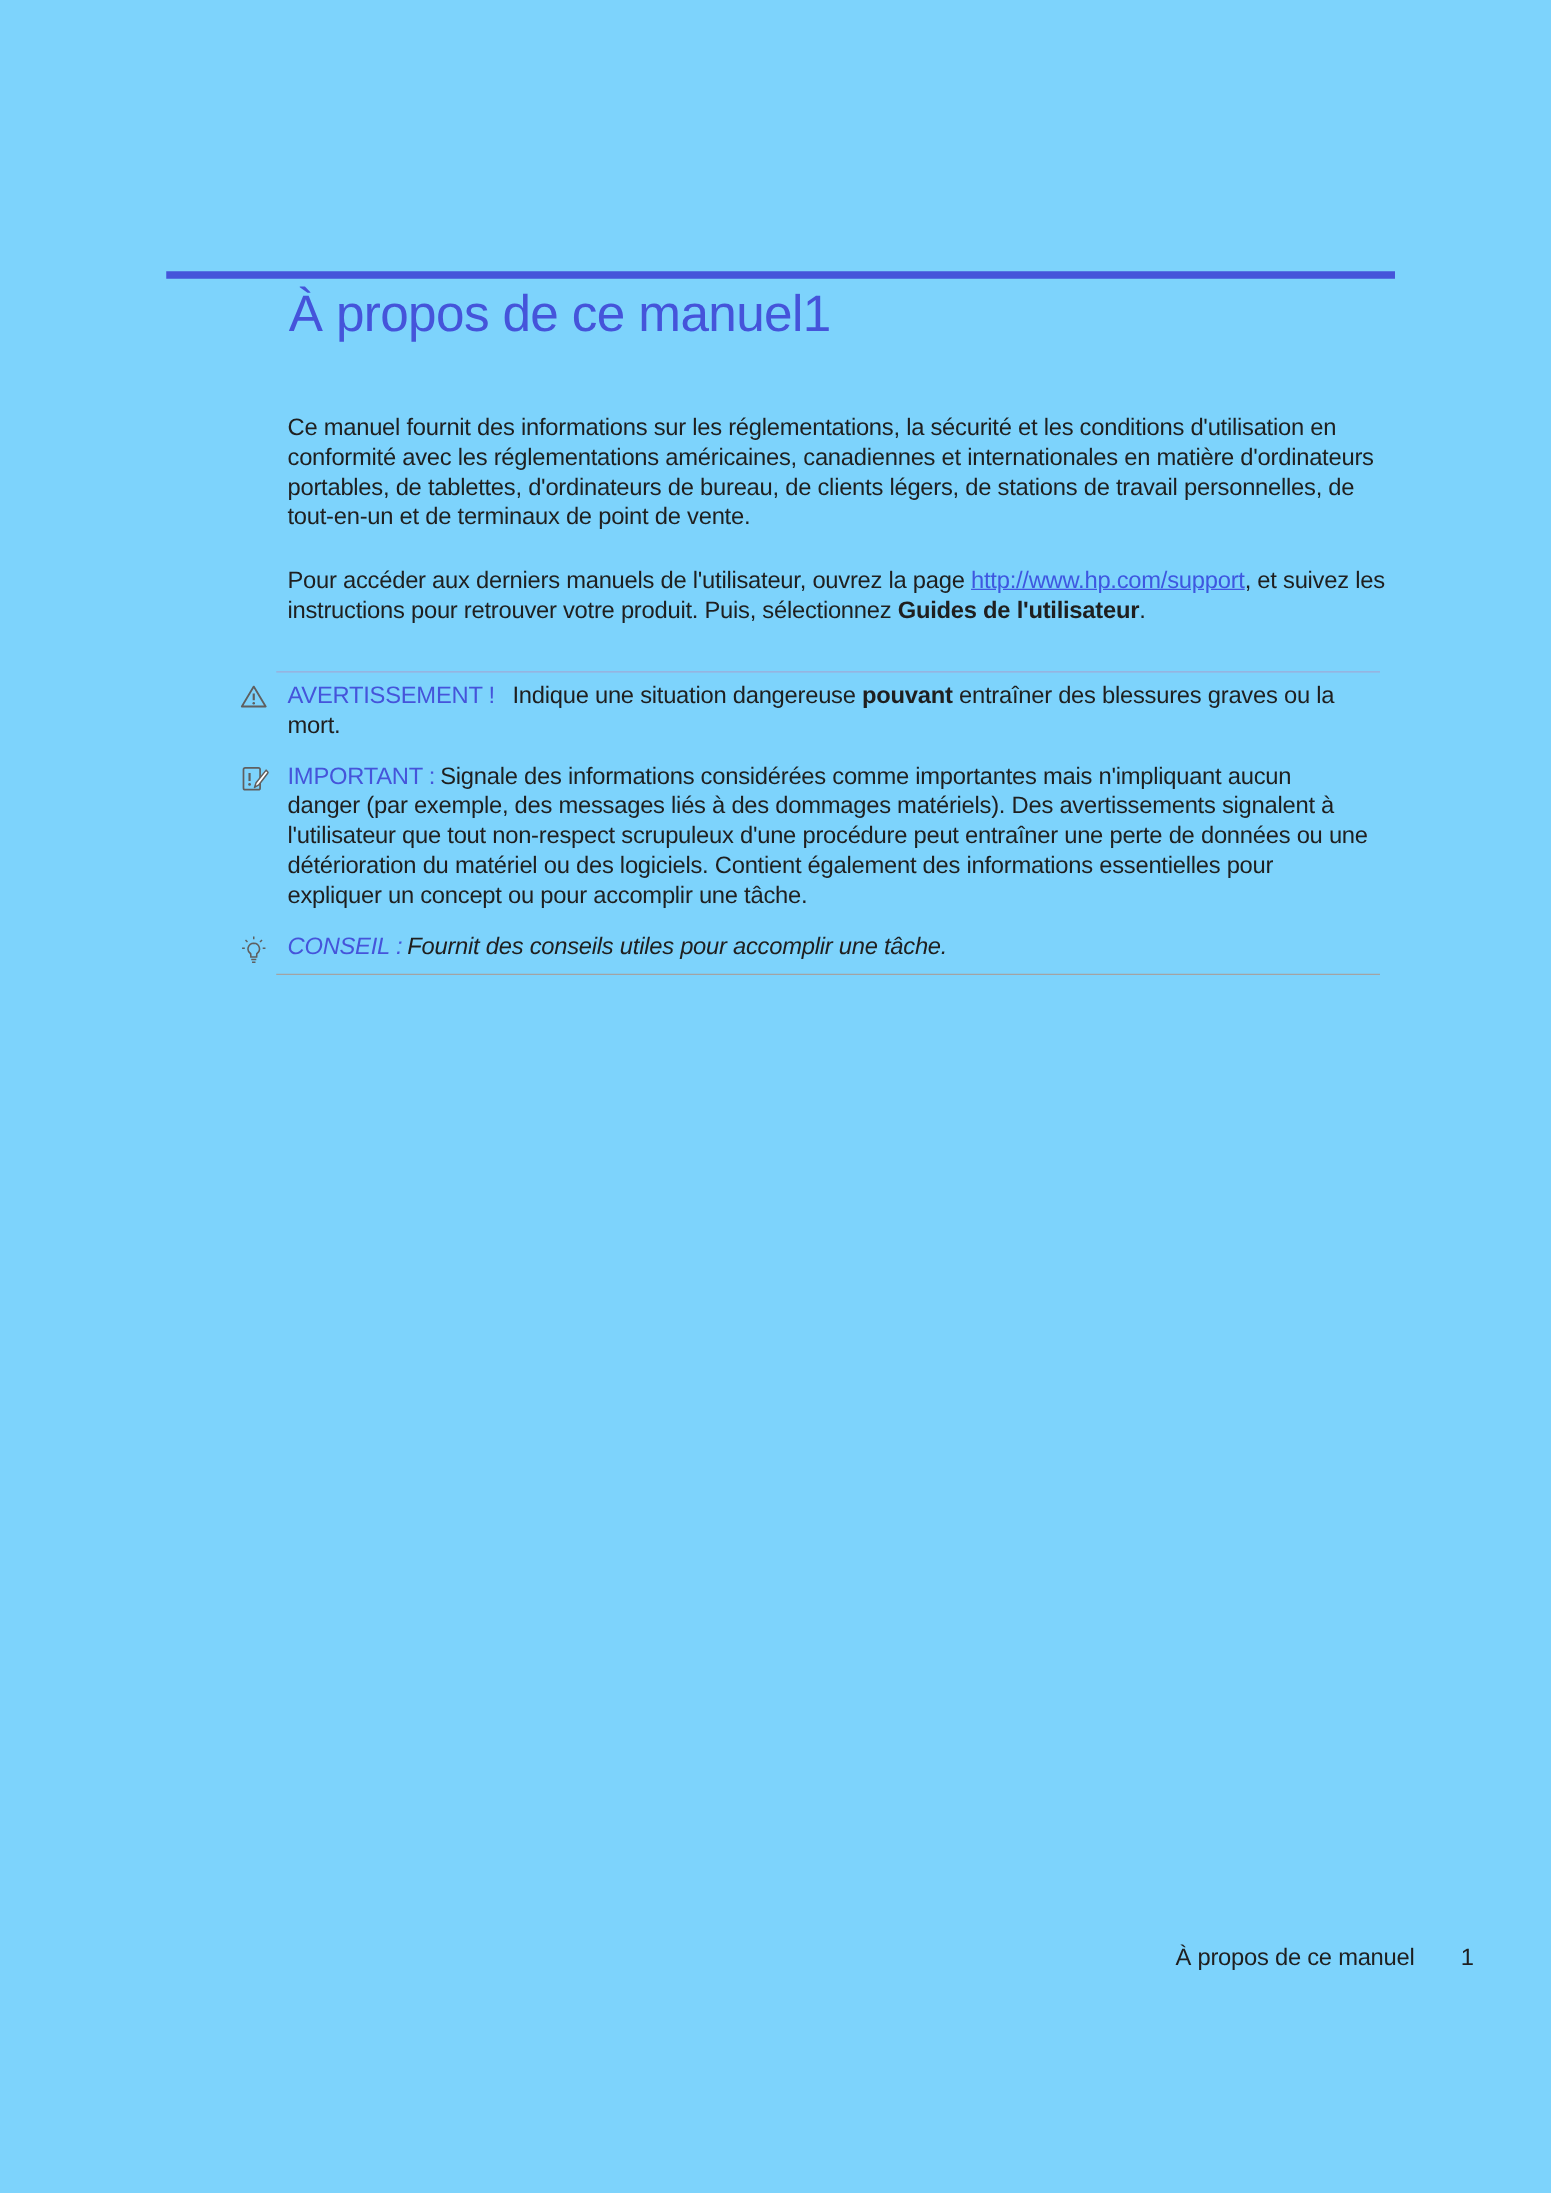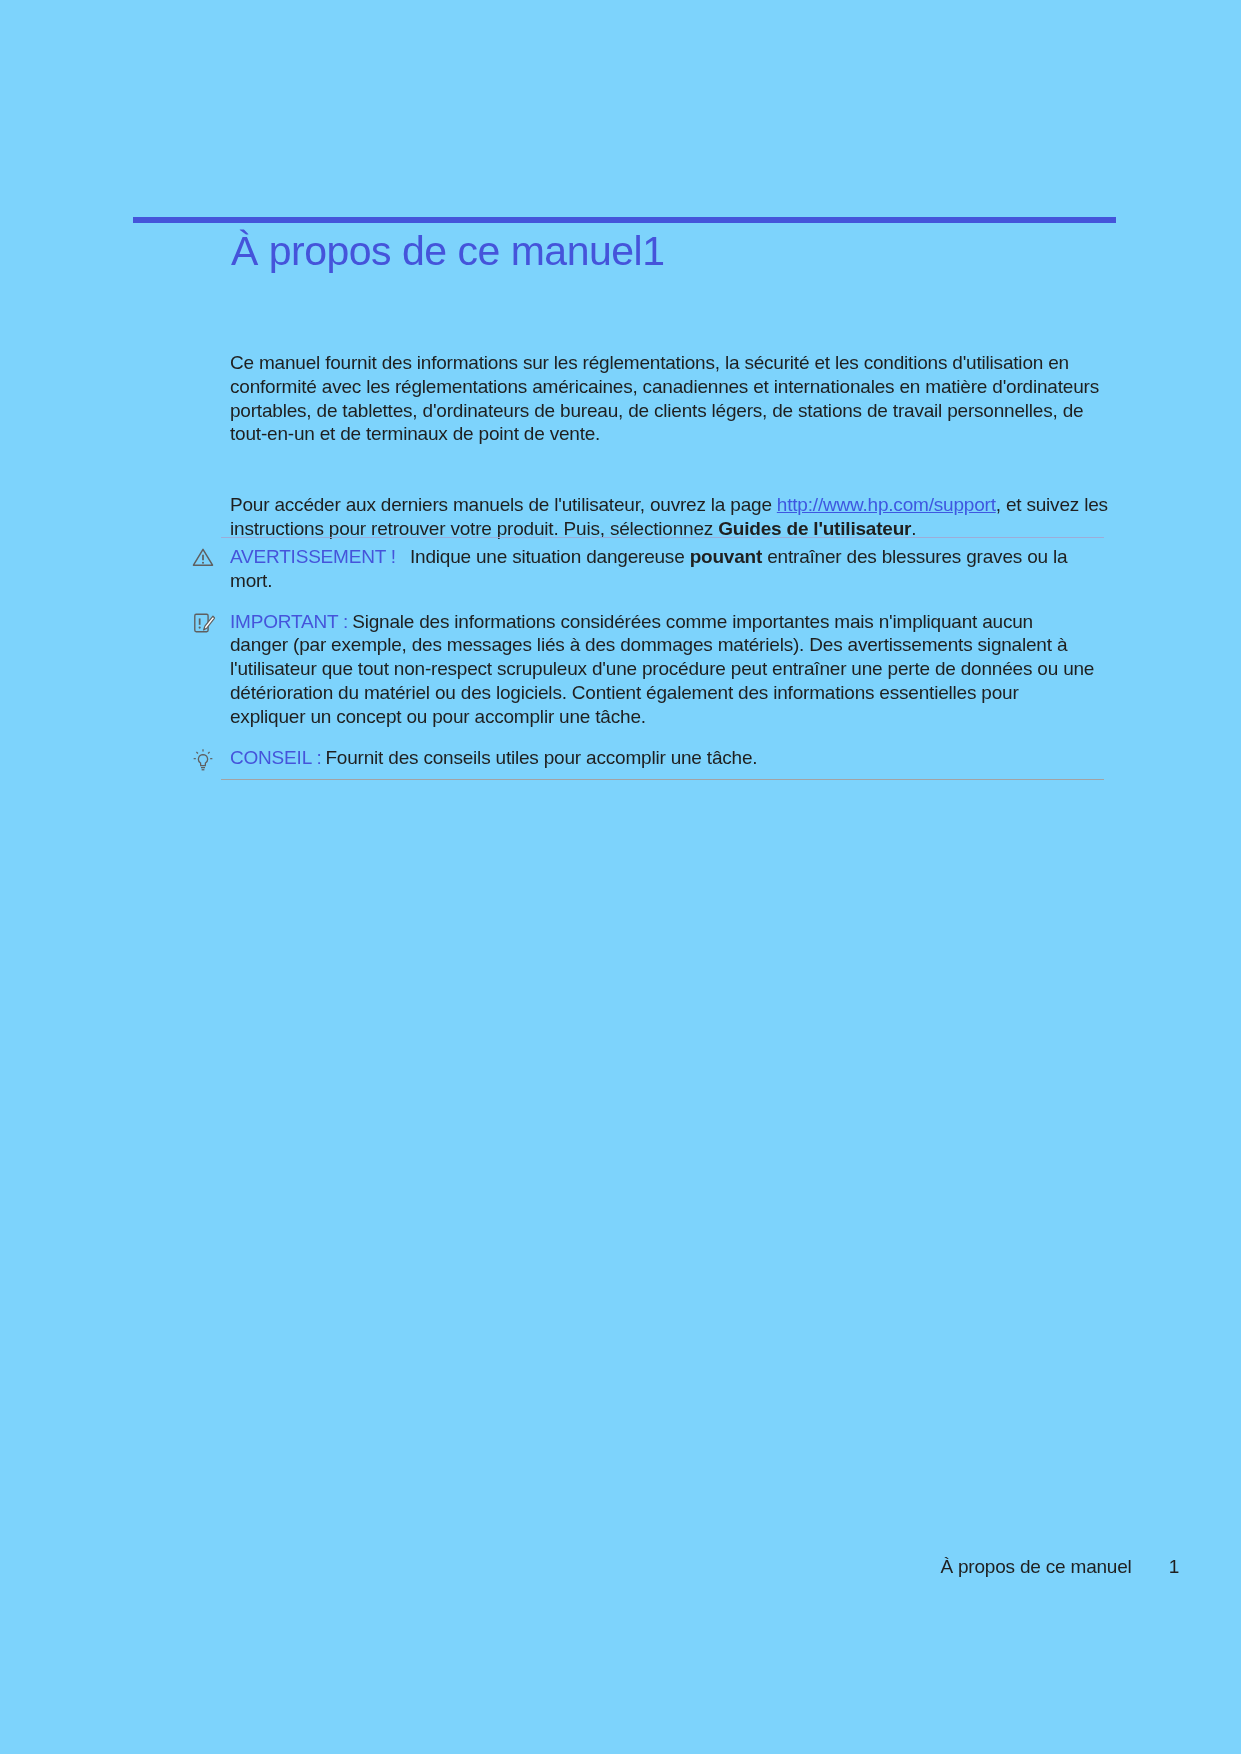--- a/index.html
+++ b/index.html
@@ -31,28 +31,28 @@
     top: 228px;
     margin: 0;
     font-size: 41px;
     font-weight: 400;
     letter-spacing: -0.5px;
     color: #4554da;
   }
   .body-copy {
     position: absolute;
     left: 230px;
-    top: 351px;
+    top: 331px;
     width: 884px;
     font-size: 19px;
     line-height: 23.8px;
     letter-spacing: -0.2px;
   }
   .para { margin: 0; }
-  .para + .para { margin-top: 47px; }
+  .para + .para { margin-top: 27px; }
   .para a {
     color: #3e57e0;
     text-decoration: underline;
   }
   .bold { font-weight: 700; }
   .notices {
     position: absolute;
     left: 221px;
     top: 537px;
     width: 883px;
@@ -64,21 +64,21 @@
   .notice {
     position: relative;
     margin: 0 0 17px 0;
     padding-left: 9px;
     width: 874px;
     box-sizing: border-box;
     font-size: 19px;
     line-height: 23.8px;
     letter-spacing: -0.2px;
   }
-  .notice:last-child { margin-bottom: 4px; }
+  .notice:last-child { margin-bottom: 4px; font-style: italic; }
   .notice-icon {
     position: absolute;
     left: -29px;
     top: 2px;
     width: 24px;
     height: 24px;
     display: inline-block;
   }
   .notice-icon svg { display: block; }
   .notice-label {

